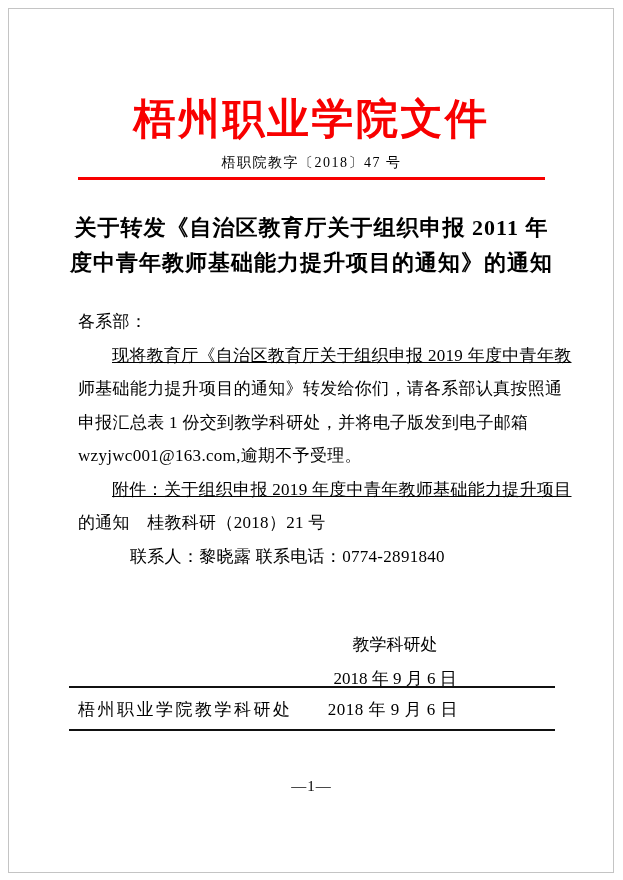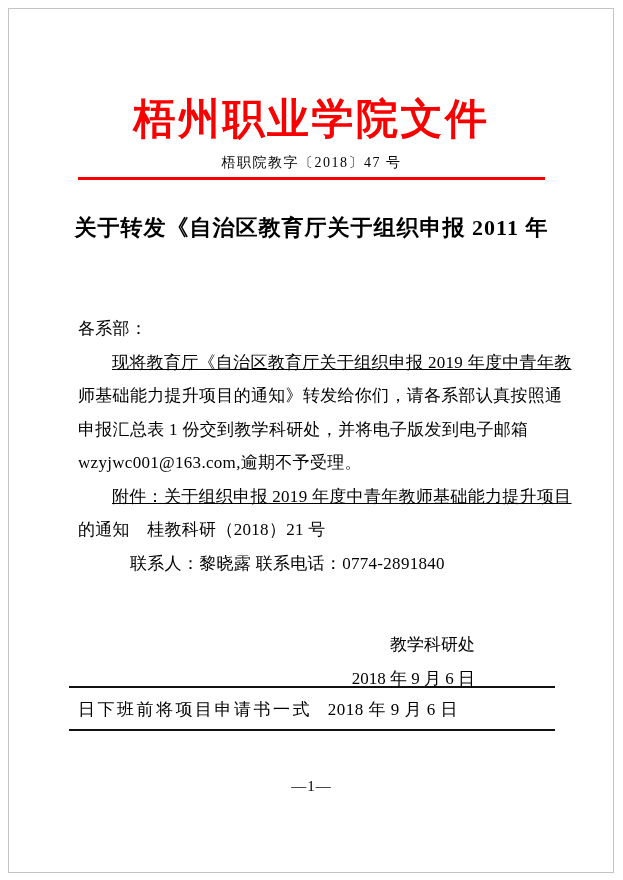--- a/index.html
+++ b/index.html
@@ -55,31 +55,30 @@
     line-height: 35px;
     white-space: nowrap;
   }
   .body-text {
     position: absolute;
     left: 78px; right: 60px;
     top: 305px;
     font-size: 17px;
     line-height: 33.5px;
     letter-spacing: 0.3px;
-    margin-top: 7px;
   }
   .body-text .line { white-space: nowrap; }
   .body-text .indent-2 { padding-left: 34px; text-decoration: underline; }
   .body-text .indent-3 { padding-left: 52px; }
   .signature {
     position: absolute;
     top: 628px;
     left: 315px;
     width: 160px;
-    text-align: right;
+    text-align: center;
     font-size: 17px;
     line-height: 33.5px;
     white-space: nowrap;
   }
   .rule {
     position: absolute;
     left: 69px;
     width: 486px;
     height: 2px;
     background: #111111;
@@ -114,20 +113,21 @@
 <div class="page-border"></div>
 
 <div class="org-title">梧州职业学院文件</div>
 
 <div class="doc-number">梧职院教字〔2018〕47 号</div>
 
 <div class="red-line"></div>
 
 <div class="doc-title">
   <div>关于转发《自治区教育厅关于组织申报 2011 年</div>
+  <div>度中青年教师基础能力提升项目的通知》的通知</div>
 </div>
 
 <div class="body-text">
   <div class="line">各系部：</div>
   <div class="line indent-2">现将教育厅《自治区教育厅关于组织申报 2019 年度中青年教</div>
   <div class="line">师基础能力提升项目的通知》转发给你们，请各系部认真按照通</div>
   <div class="line">申报汇总表 1 份交到教学科研处，并将电子版发到电子邮箱</div>
   <div class="line">wzyjwc001@163.com,逾期不予受理。</div>
   <div class="line indent-2">附件：关于组织申报 2019 年度中青年教师基础能力提升项目</div>
   <div class="line">的通知　桂教科研（2018）21 号</div>
@@ -135,19 +135,19 @@
 </div>
 
 <div class="signature">
   <div>教学科研处</div>
   <div>2018 年 9 月 6 日</div>
 </div>
 
 <div class="rule rule-top"></div>
 
 <div class="footer-row">
-  <span class="footer-issuer">日下班前将项目申请书一式</span>
+  <span class="footer-issuer">梧州职业学院教学科研处</span>
   <span class="footer-date">2018 年 9 月 6 日</span>
 </div>
 
 <div class="rule rule-bottom"></div>
 
 <div class="page-number">—1—</div>
 
 </body></html>

